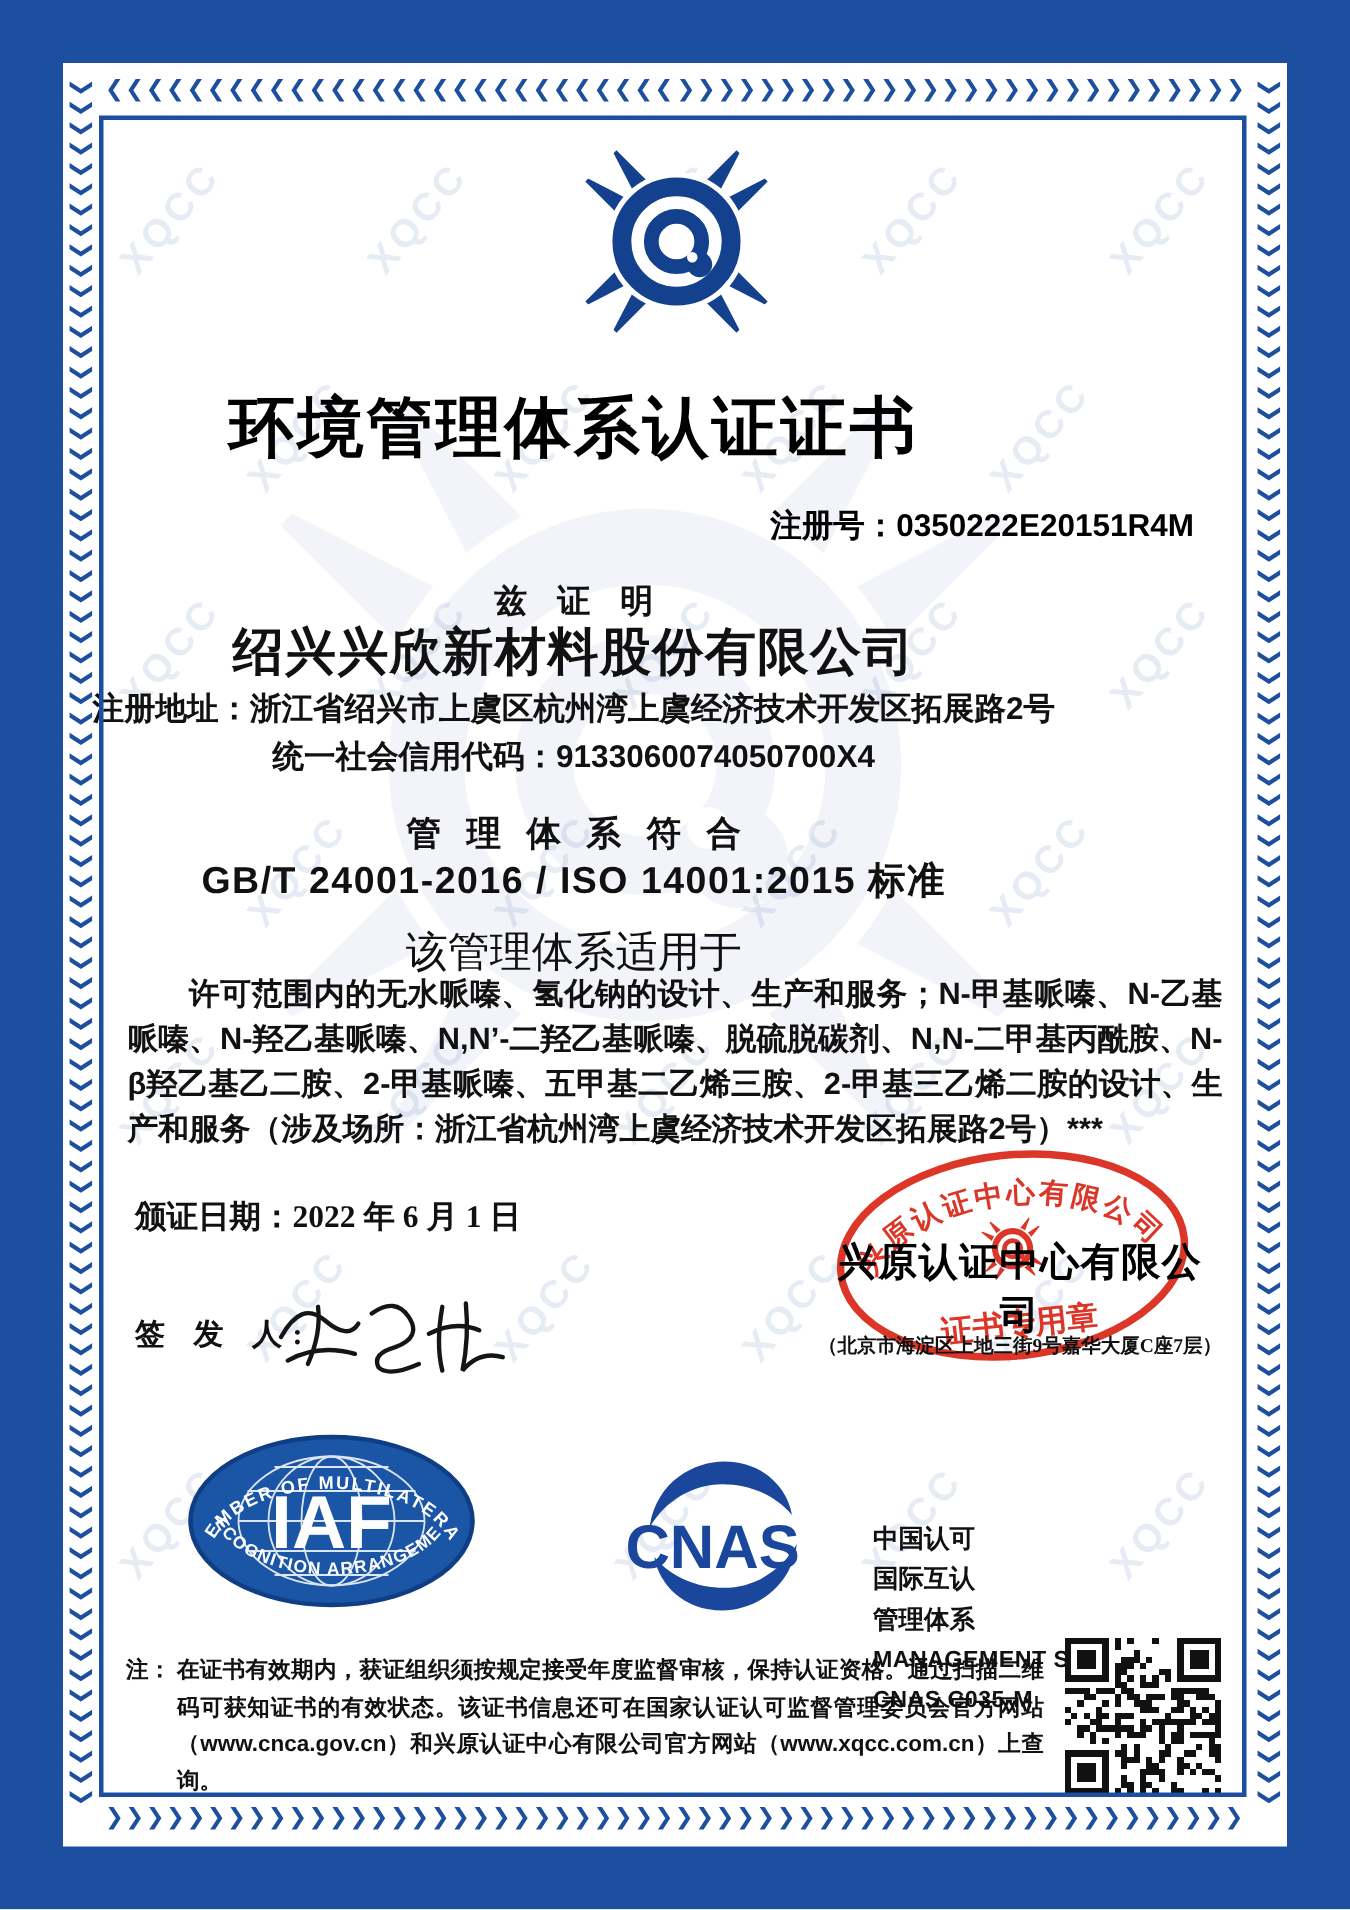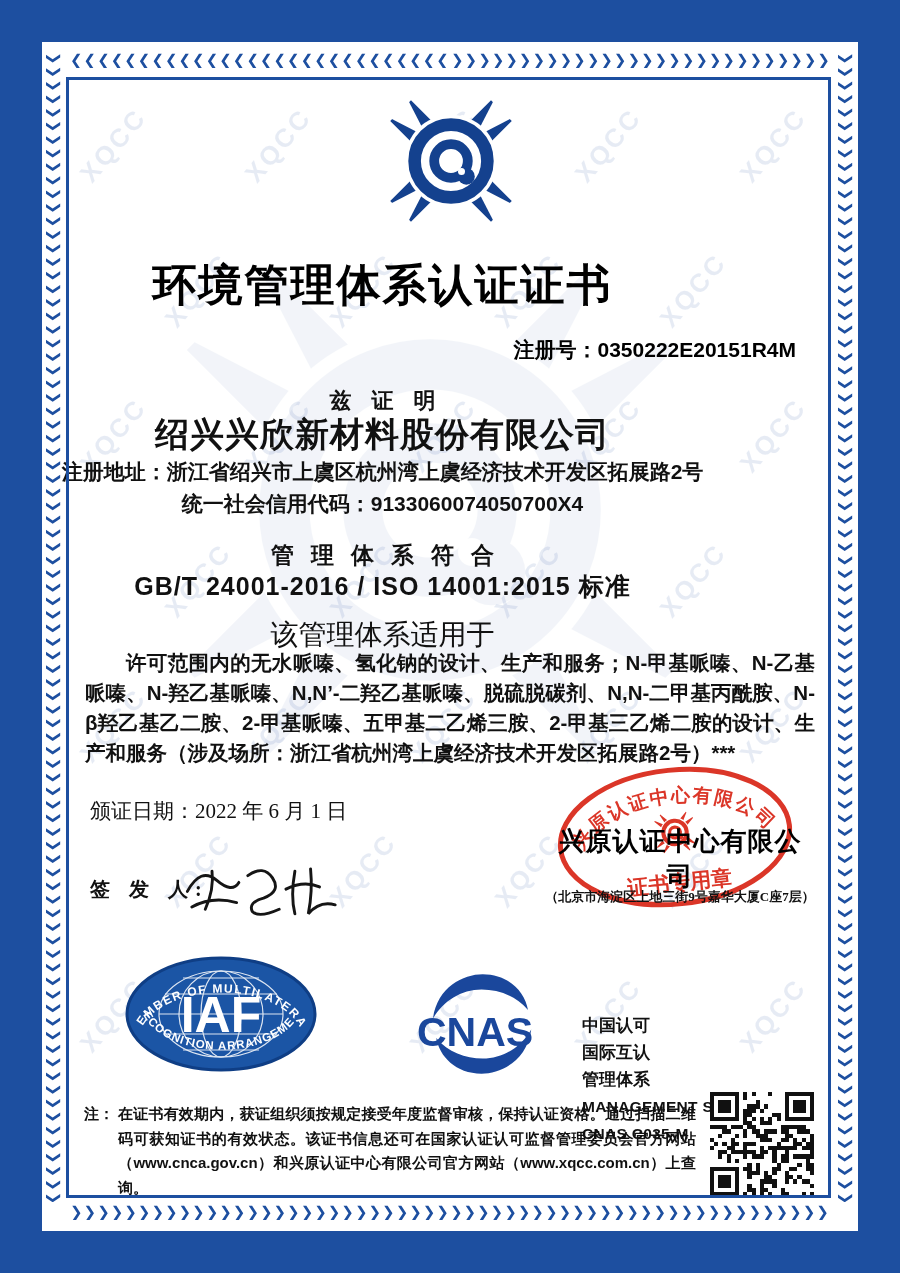--- a/index.html
+++ b/index.html
@@ -31,21 +31,21 @@
   .reg{top:336px;right:104px;font-size:21px;font-weight:bold;color:#000;}
   .certify{top:386px;font-size:22px;font-weight:bold;letter-spacing:20px;padding-left:20px;box-sizing:border-box;}
   .company{top:412px;font-size:34px;font-weight:900;letter-spacing:1px;}
   .addr{top:458px;font-size:21px;font-weight:600;}
   .code{top:490px;font-size:21px;font-weight:600;}
   .conform{top:540px;font-size:23px;font-weight:bold;letter-spacing:17px;padding-left:17px;box-sizing:border-box;}
   .standard{top:570px;font-size:25px;font-weight:bold;letter-spacing:1px;}
   .scope-h{top:616px;font-size:28px;font-weight:normal;}
   .scope{left:85px;top:648px;width:730px;font-size:20.5px;font-weight:600;line-height:30px;
          text-align:justify;text-indent:2em;}
-  .dates{left:90px;top:796px;font-size:21px;font-weight:400;line-height:31px;
+  .dates{left:90px;top:796px;font-size:21px;font-weight:700;line-height:31px;
          font-family:"Liberation Serif","DejaVu Serif",serif;}
   .dates sup{font-size:12px;}
   .signer{left:90px;top:876px;font-size:20px;font-weight:700;letter-spacing:7px;
           font-family:Liberation Serif, serif;}
   .signature{left:168px;top:860px;width:200px;height:56px;}
   .seal{left:550px;top:762px;width:250px;height:150px;transform:rotate(-6deg);opacity:.93;}
   .issuer-name{left:555px;top:824px;width:250px;text-align:center;font-size:26px;font-weight:600;
                font-family:"Liberation Serif","DejaVu Serif",serif;letter-spacing:1px;color:#000;z-index:4;}
   .issuer-addr{left:540px;top:888px;width:280px;text-align:center;font-size:13px;font-weight:600;
                font-family:"Liberation Serif","DejaVu Serif",serif;z-index:4;}

